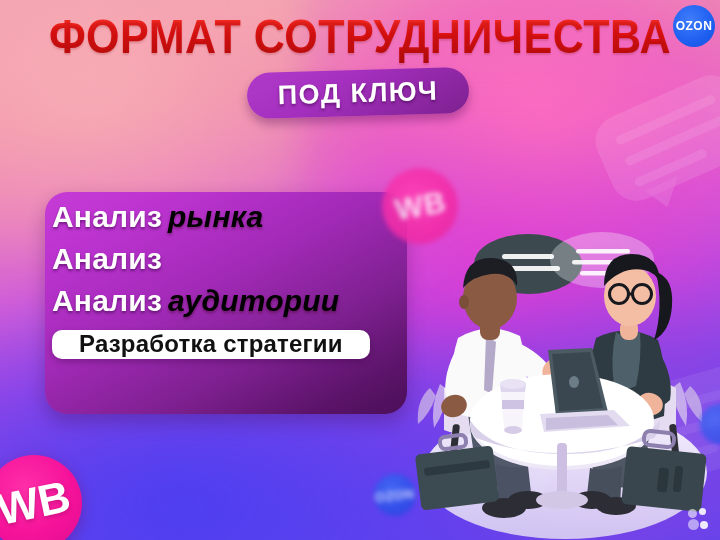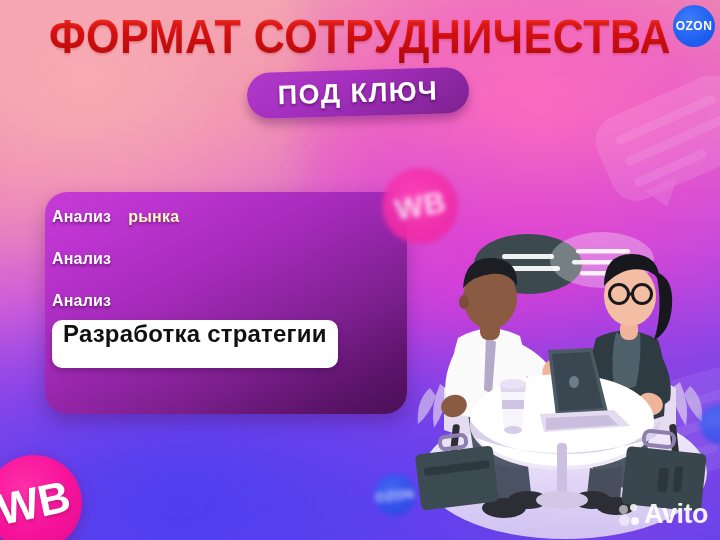--- a/index.html
+++ b/index.html
@@ -187,38 +187,39 @@
     top: 196px;
     width: 370px;
   }
   .row {
     height: 42px;
     display: flex;
     align-items: center;
     white-space: nowrap;
   }
   .row-text {
-    font-size: 16px;
+    font-size: 30px;
     font-weight: 700;
     letter-spacing: 0.2px;
   }
   .w-white {
     color: #ffffff;
     text-shadow: 0 2px 3px rgba(50,0,60,0.55);
   }
   .w-red {
-    color: #fef9c3;
+    color: #000000;
     text-shadow: 0 2px 3px rgba(60,0,30,0.45);
-    margin-left: 17px;
+    margin-left: 6px;
+    font-style: italic;
   }
   .pill {
     display: inline-flex;
     align-items: flex-start;
-    height: 48px;
-    padding: 0 11px;
+    height: 29px;
+    padding: 0 27px;
     border-radius: 10px;
     background: #ffffff;
     box-shadow: 0 3px 6px rgba(50,0,60,0.30);
   }
   .pill-text {
     color: #111111;
     font-size: 24px;
     font-weight: 700;
     letter-spacing: 0.2px;
   }
@@ -367,20 +368,21 @@
       <span class="row-text w-white">Анализ</span>
       <span class="row-text w-red">рынка</span>
     </div>
 
     <div class="row">
       <span class="row-text w-white">Анализ</span>
     </div>
 
     <div class="row">
       <span class="row-text w-white">Анализ</span>
+      <span class="row-text w-red">аудитории</span>
     </div>
 
     <div class="row row-pill">
       <span class="pill">
         <span class="pill-text">Разработка стратегии</span>
       </span>
     </div>
 
 
   </div>
@@ -545,16 +547,15 @@
   </div>
   <div class="logo-ozon-edge"></div>
 
   <div class="avito">
     <span class="avito-dots">
         <i></i>
         <i></i>
         <i></i>
         <i></i>
       </span>
-    <span class="avito-word">Avito</span>
   </div>
 
 </div>
 
 </body></html>

